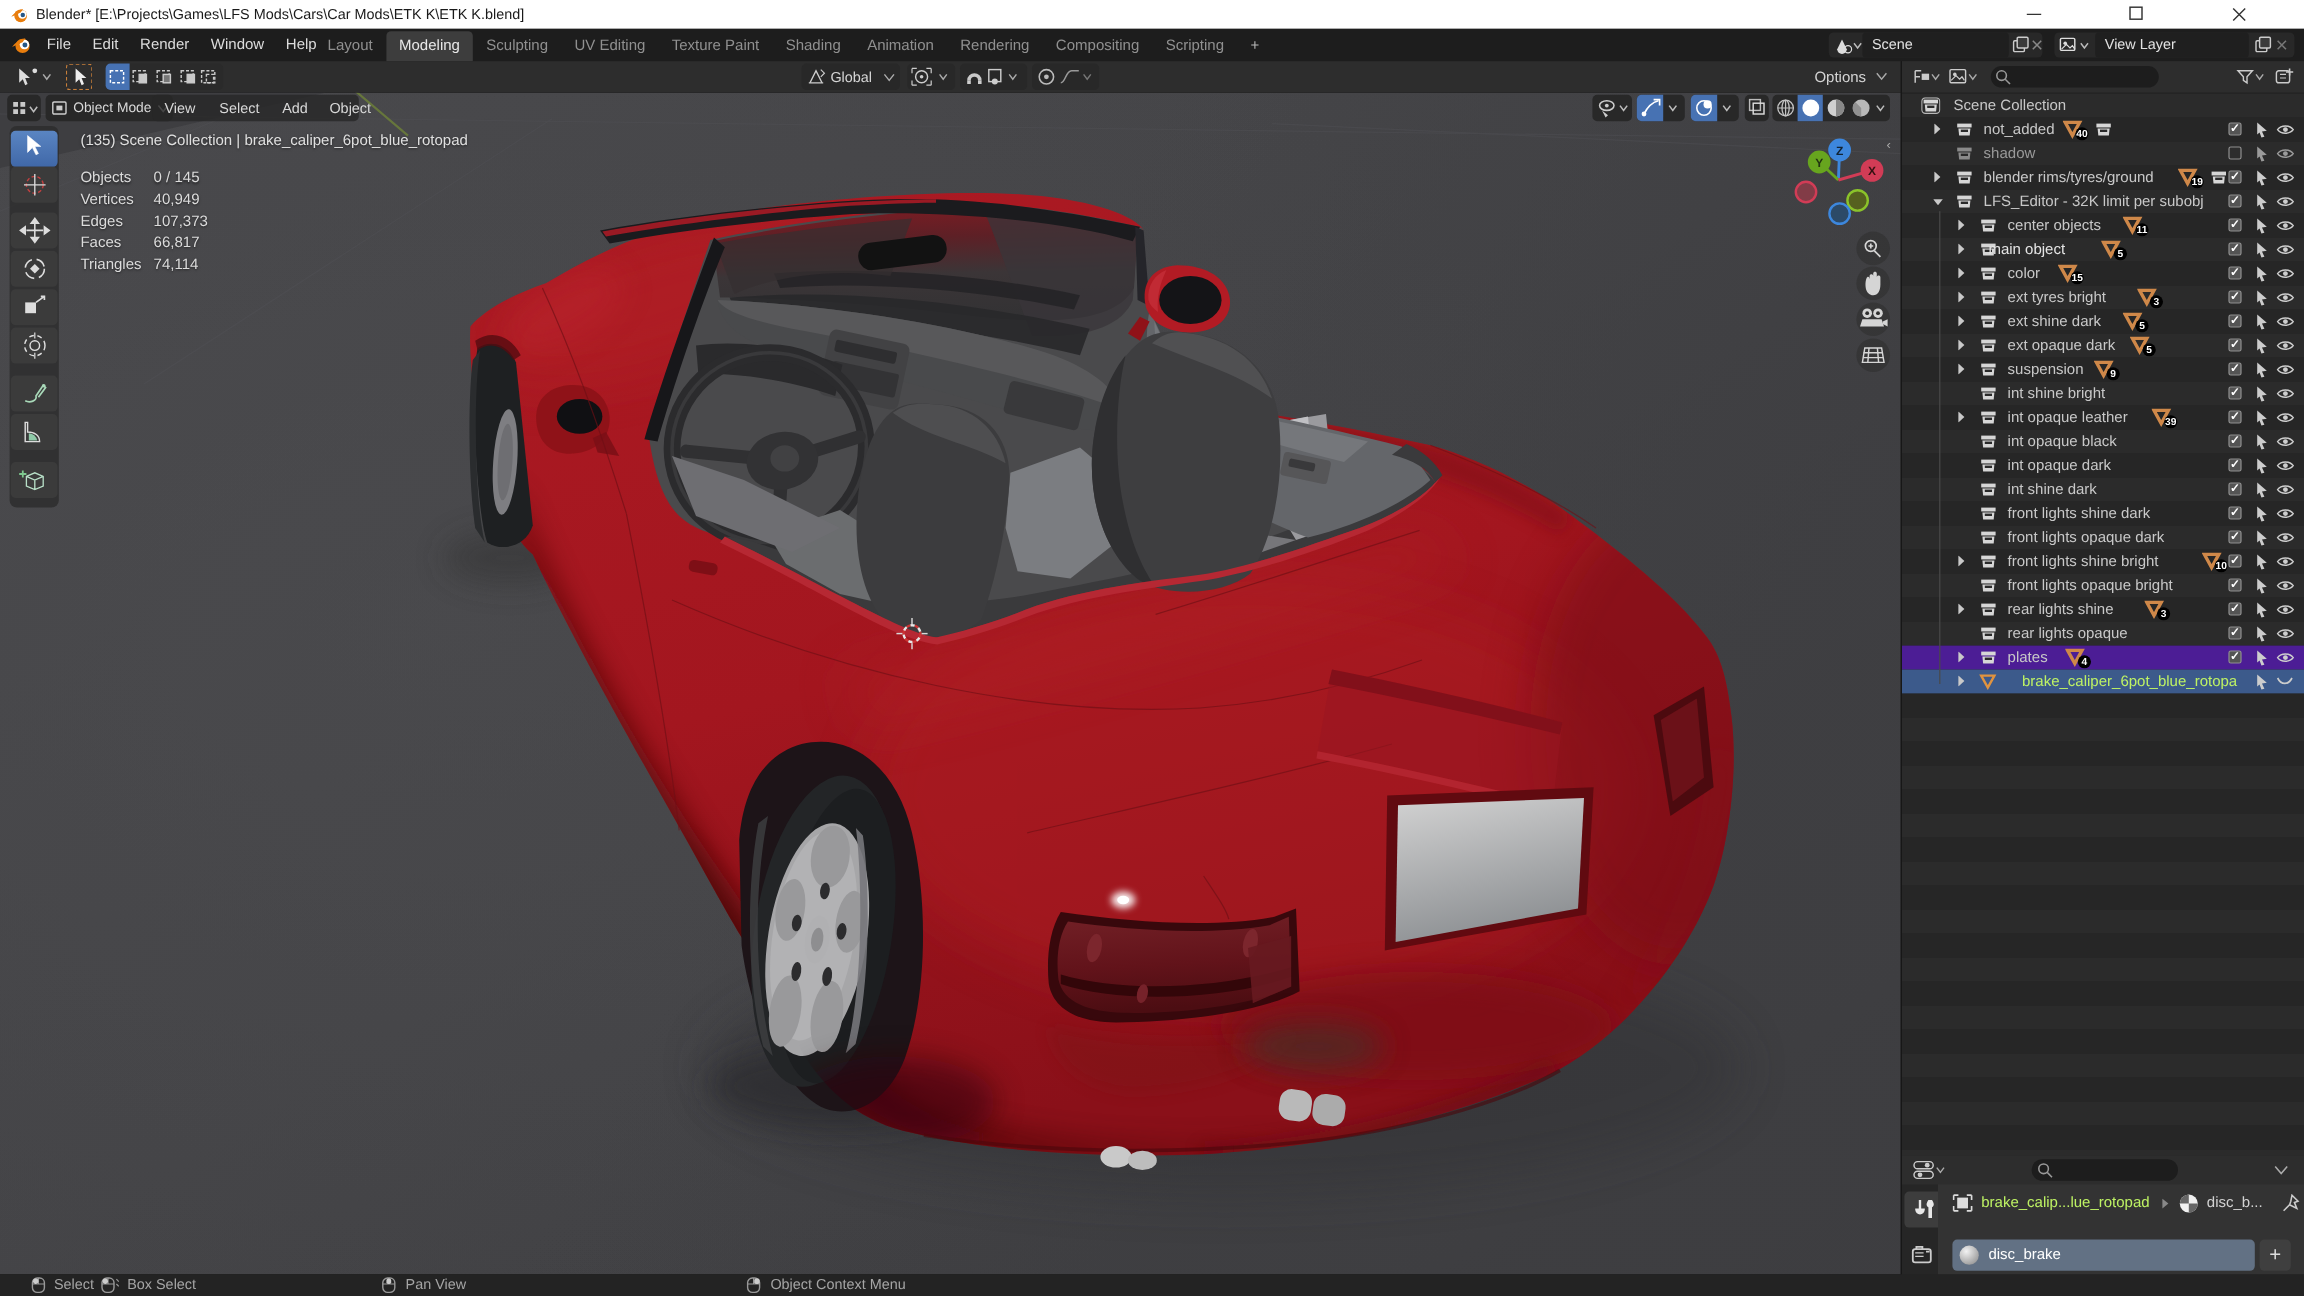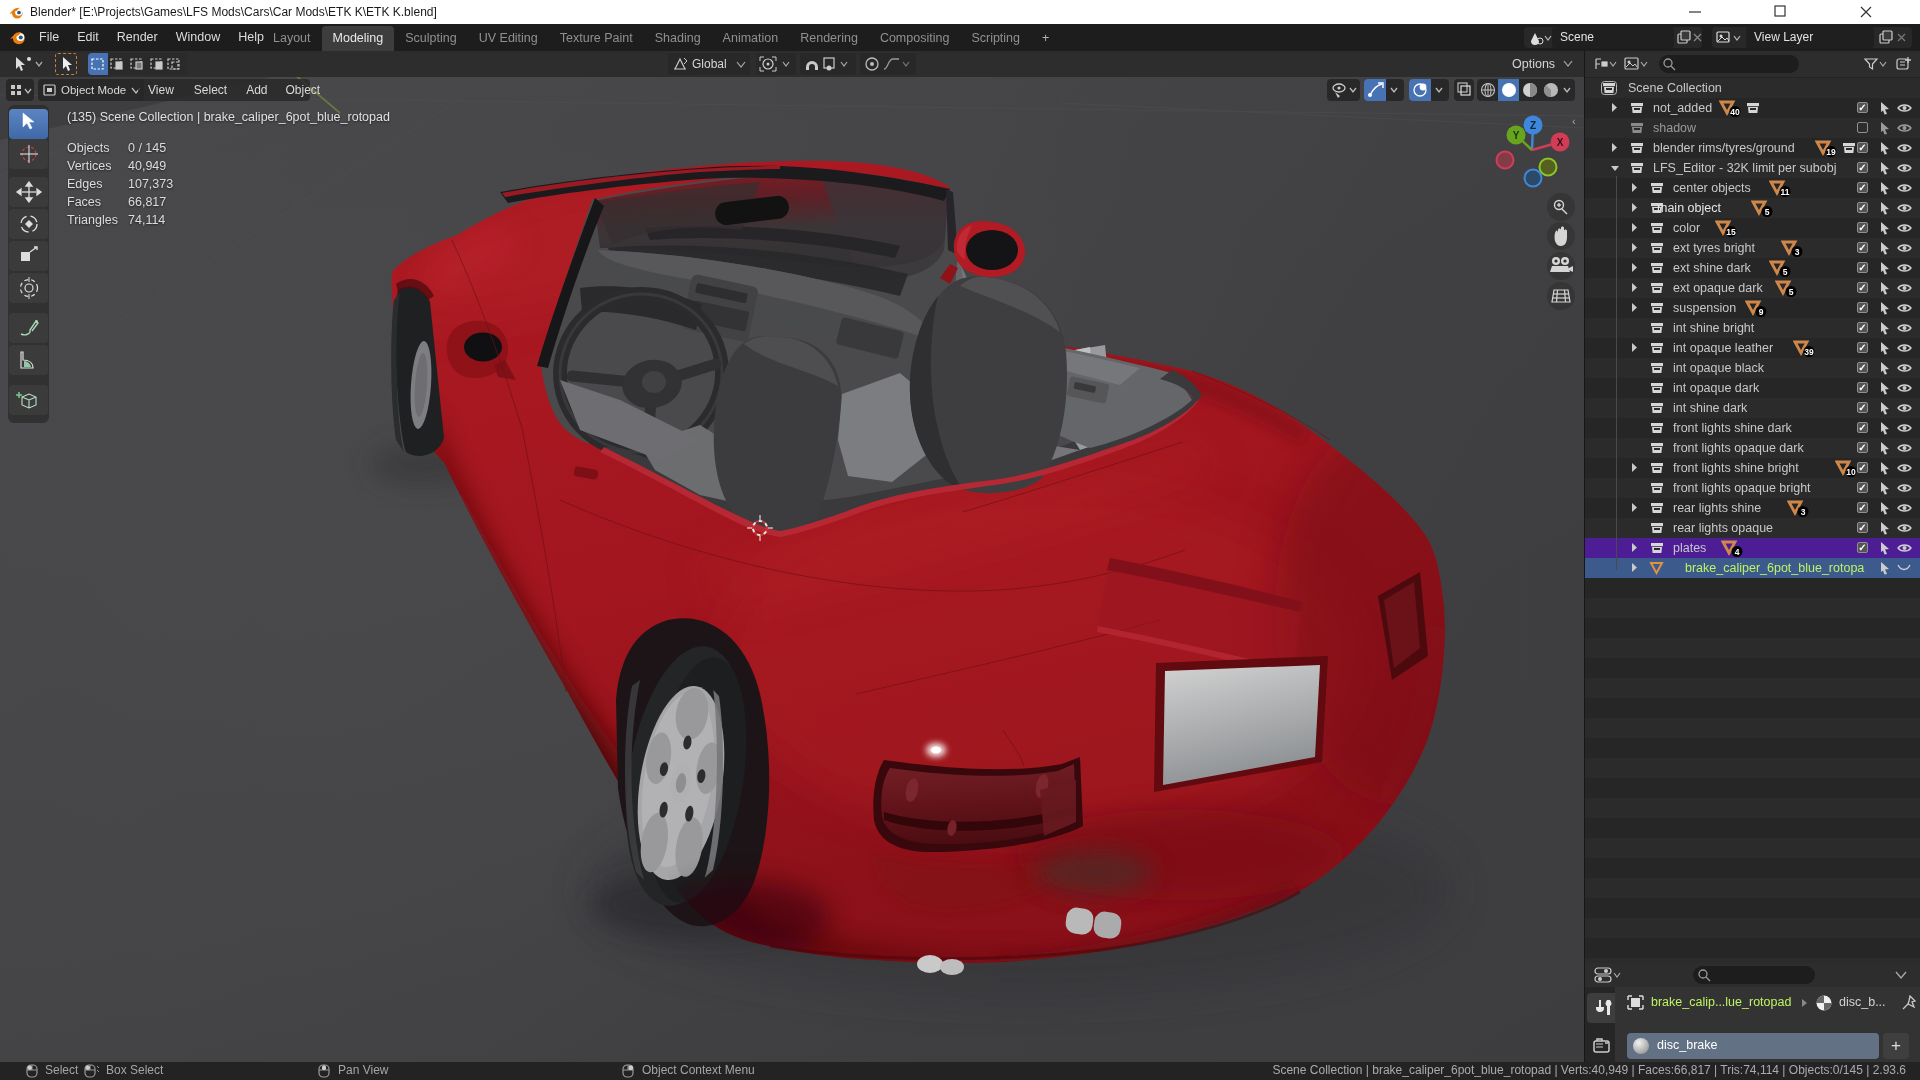--- a/index.html
+++ b/index.html
@@ -326,21 +326,21 @@
 </div>
 <div class="hdrbtn" style="left:38px;top:2px;width:106px;padding-left:23px;font-size:11.5px">Object Mode
  <svg class="abs" style="left:4px;top:4px" width="16" height="14">
         <rect x="2" y="2" width="11" height="10" rx="1" fill="none" stroke="#ccc" stroke-width="1.2"></rect>
         <rect x="5" y="5" width="5" height="4" fill="#ccc"></rect>
       </svg>
  <svg class="abs" style="right:3px;top:8px" width="10" height="8">
         <path d="M 1,1 L 5,6 L 9,1" fill="none" stroke="#bbb" stroke-width="1.3"></path>
       </svg>
 </div>
-<div class="hdrbtn" style="left:138px;top:2px;width:172px;background:#272727cc;text-align:center">
+<div class="hdrbtn" style="left:127px;top:2px;width:172px;background:#272727cc;text-align:center">
  <span style="padding:0 10px">View</span><span style="padding:0 10px">Select</span><span style="padding:0 9px">Add</span><span style="padding:0 9px">Object</span>
 </div>
 <div class="abs" style="left:1327px;top:2px;width:33px;height:22px;background:#282828;border-radius:4px"><svg width="33" height="22">
         <ellipse cx="12" cy="9" rx="6" ry="4" fill="none" stroke="#ccc" stroke-width="1.3"></ellipse>
         <circle cx="12" cy="9" r="1.6" fill="#ccc"></circle>
         <path d="M 8,13 l 3,6 2,-2 z" fill="#ccc"></path>
         <path d="M 23,9 l 3,4 3,-4" stroke="#bbb" fill="none" stroke-width="1.3"></path>
       </svg></div><div class="abs" style="left:1364px;top:2px;width:40px;height:22px;background:#282828;border-radius:4px">
       <div class="abs" style="left:0;width:22px;height:22px;background:#4772b3;border-radius:4px 0 0 4px"></div>
       <svg class="abs" style="left:0" width="40" height="22">
@@ -1230,13 +1230,12 @@
       <path d="M 1,6 l 10,0 M 6,1 l 0,5" stroke="#999"></path>
       <rect x="4" y="1.5" width="4" height="4.5" rx="1.5" fill="#ccc"></rect>
     </svg>
  <span class="abs" style="left:338px;top:1px">Pan View</span>
  <svg class="abs" style="left:622px;top:2px" width="13" height="14">
       <rect x="1" y="1" width="10" height="12" rx="4" fill="none" stroke="#999" stroke-width="1.2"></rect>
       <path d="M 1,6 l 10,0 M 6,1 l 0,5" stroke="#999"></path>
       <rect x="6.5" y="1.5" width="4.5" height="4.5" rx="1.5" fill="#ccc"></rect>
     </svg>
  <span class="abs" style="left:642px;top:1px">Object Context Menu</span>
- <span class="abs" style="right:14px;top:1px;color:#ababab">Scene Collection | brake_caliper_6pot_blue_rotopad | Verts:40,949 | Faces:66,817 | Tris:74,114 | Objects:0/145 | 2.93.6</span>
 </div>
 </body></html>

